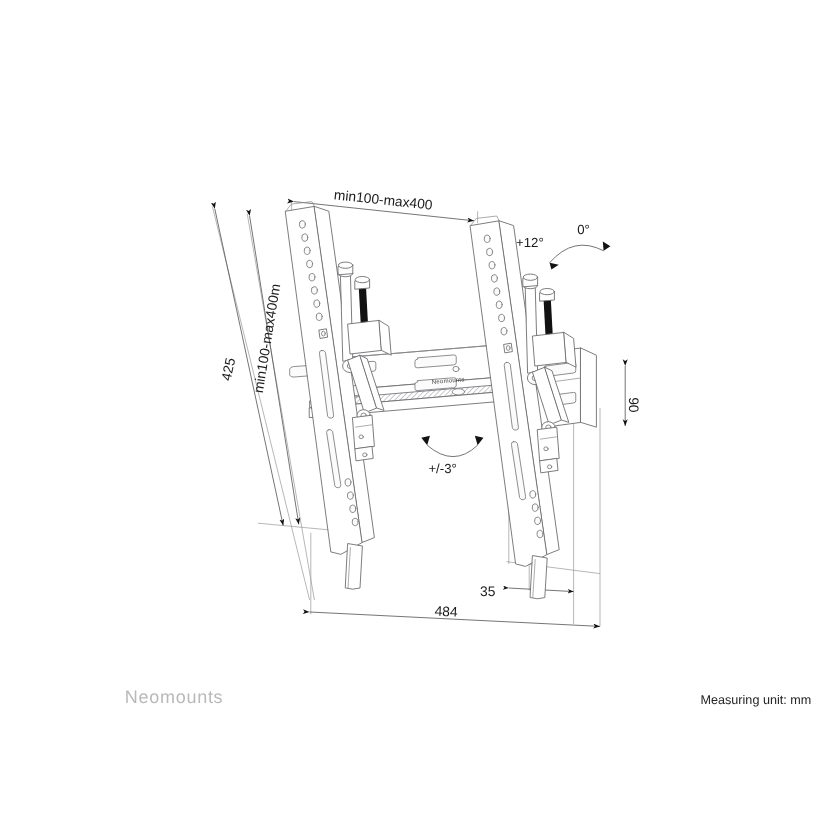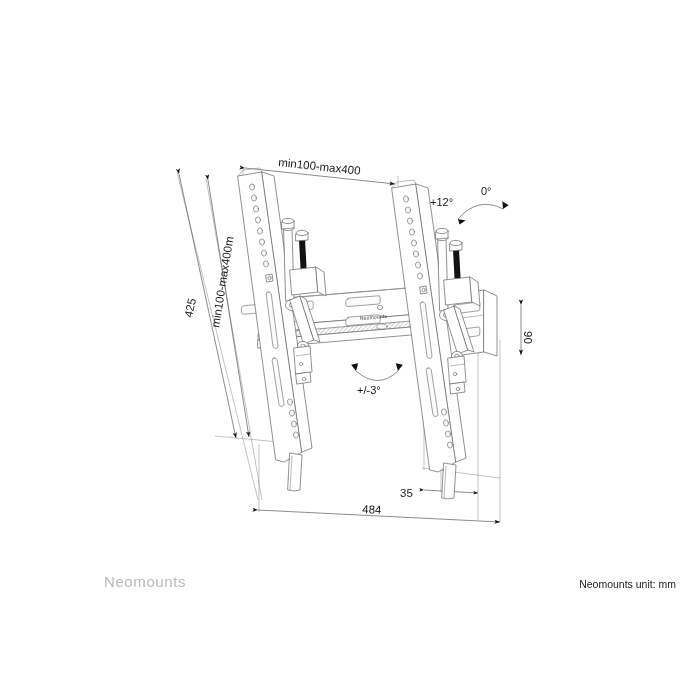--- a/index.html
+++ b/index.html
@@ -308,15 +308,15 @@
     <g>
       <path class="dim" d="M356,371 Q378,390 398,371"></path>
       <path class="arrow" d="M356,371 l7.4,2.6 l-5.2,5.2 Z" transform="rotate(-148 356 371)"></path>
       <path class="arrow" d="M398,371 l-7.4,2.6 l5.2,5.2 Z" transform="rotate(148 398 371)"></path>
       <text class="angletext" x="357" y="394">+/-3°</text>
     </g>
 
   </svg>
 
   <div class="brand">Neomounts</div>
-  <div class="unit">Neomounts unit: mm</div>
+  <div class="unit">Measuring unit: mm</div>
 
 </div>
 
 </body></html>

